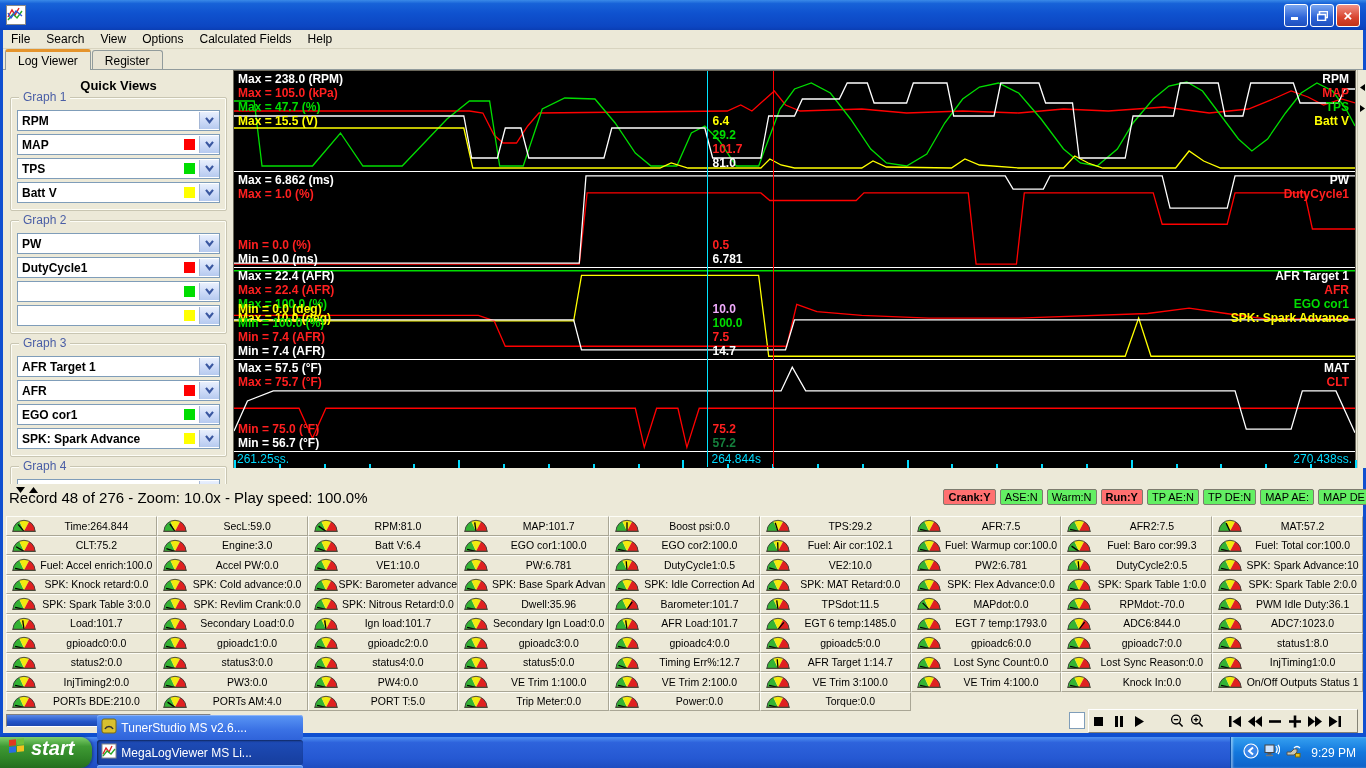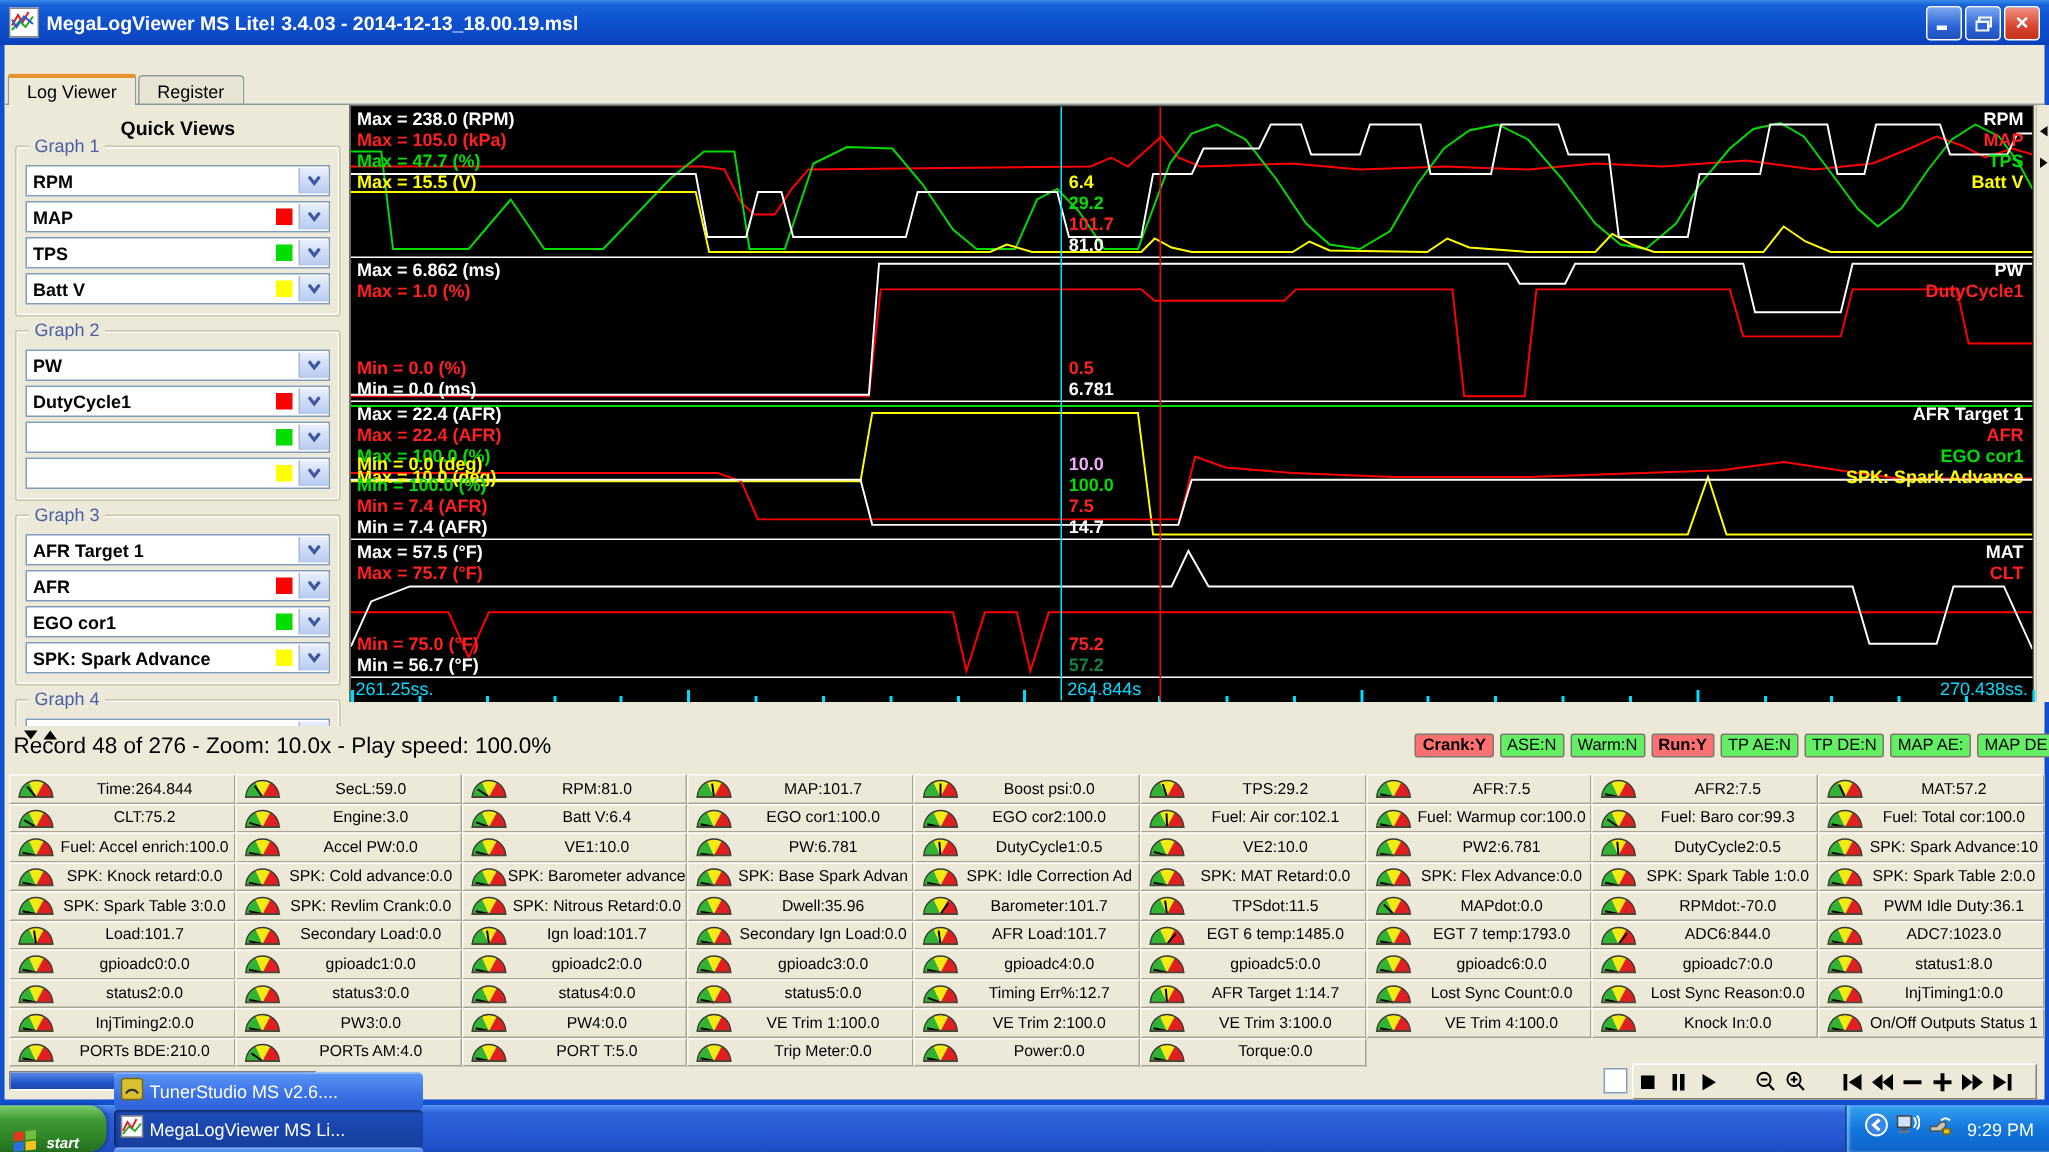--- a/index.html
+++ b/index.html
@@ -71,58 +71,65 @@
     border-bottom-color:#fff;border-right-color:#fff;background:#ece9d8;box-sizing:border-box;}
   #progress-fill{height:100%;width:96%;background:linear-gradient(180deg,#5b8ae6,#2255c8 60%,#1a47b0);}
   #pb-spin{position:absolute;right:278px;top:712px;width:16px;height:17px;background:#fff;border:1px solid #7f9db9;box-sizing:border-box;}
   #playback{position:absolute;right:5px;top:709px;width:268px;height:22px;background:#ece9d8;
     border:1px solid #fff;border-right-color:#848275;border-bottom-color:#848275;display:flex;align-items:center;}
   .pbtn{width:20px;height:18px;display:flex;align-items:center;justify-content:center;}
   .pbtn svg{display:block;}
   
   #taskbar{position:absolute;left:0;bottom:0;width:1366px;height:31px;
     background:linear-gradient(180deg,#4f91f2 0%,#2e63dc 18%,#2558d2 70%,#1e4cc0 100%);display:flex;align-items:center;}
-  #start-btn{height:31px;padding:0 18px 0 8px;display:flex;align-items:flex-end;gap:5px;color:#fff;font-weight:bold;
-    font-style:italic;font-size:10px;border-radius:0 12px 12px 0;
+  #start-btn{height:31px;padding:0 18px 0 8px;display:flex;align-items:flex-start;gap:5px;color:#fff;font-weight:bold;
+    font-style:italic;font-size:20px;border-radius:0 12px 12px 0;
     background:linear-gradient(180deg,#7ecf6c 0%,#3f9a34 30%,#2f8427 70%,#246e1e 100%);box-shadow:1px 0 3px rgba(0,0,0,.4);}
   .task{width:198px;height:25px;margin-left:5px;border-radius:3px;display:flex;align-items:center;gap:4px;padding:0 4px;
     background:linear-gradient(180deg,#5a96f5,#3a71e4 60%,#2f63da);box-shadow:inset 0 1px 0 #8cb4f8;color:#fff;font-size:12px;}
   .task.active{background:linear-gradient(180deg,#1e4cb8,#163e9e);box-shadow:inset 1px 1px 2px rgba(0,0,0,.5);}
   .task .tlabel{white-space:nowrap;overflow:hidden;}
   #tray{margin-left:auto;height:31px;display:flex;align-items:center;gap:6px;padding:0 10px 0 12px;
     background:linear-gradient(180deg,#35a0f0 0%,#1277dd 50%,#0e62c8 100%);border-left:1px solid #0a4da8;box-shadow:inset 2px 0 2px rgba(255,255,255,.4);}
   #clock{color:#fff;font-size:12px;margin-left:4px;}
 </style>
 </head>
 <body>
 
 <div id="window">
   <div id="titlebar">
     <span id="app-icon"><svg width="16" height="16" viewBox="0 0 16 16">
           <rect width="16" height="16" fill="#fff"></rect>
           <polyline points="1,11 5,4 8,9 12,2" stroke="#e02020" stroke-width="1.4" fill="none"></polyline>
           <polyline points="1,14 6,8 10,12 15,5" stroke="#28a828" stroke-width="1.4" fill="none"></polyline>
           <polyline points="1,7 4,12 9,5 15,10" stroke="#2a5ad8" stroke-width="1.4" fill="none"></polyline>
         </svg></span>
-    <span>MegaLogViewer MS Lite! 3.4.03 - 2014-12-13_18.00.19.msl</span>
     <span class="winbtns">
       <span class="wbtn">
           <svg width="10" height="9">
             <rect x="0" y="6" width="7" height="3" fill="#fff"></rect>
           </svg>
         </span>
       <span class="wbtn">
           <svg width="11" height="10">
             <rect x="2.5" y="0.5" width="8" height="6" fill="none" stroke="#fff" stroke-width="1.6"></rect>
             <rect x="0.5" y="3.5" width="8" height="6" fill="#2d64d8" stroke="#fff" stroke-width="1.6"></rect>
           </svg>
         </span>
       <span class="wbtn close">×</span>
     </span>
   </div>
+  <div id="menubar">
+      <span class="mi">File</span>
+      <span class="mi">Search</span>
+      <span class="mi">View</span>
+      <span class="mi">Options</span>
+      <span class="mi">Calculated Fields</span>
+      <span class="mi">Help</span>
+    </div>
   <div id="tabstrip">
       <span class="tab active">Log Viewer</span>
       <span class="tab">Register</span>
     </div>
   <div id="tabline"></div>
 
   <div id="sidebar">
     <div class="qv-title">Quick Views</div>
   <div class="group">
         <span class="group-label">Graph 1</span>

